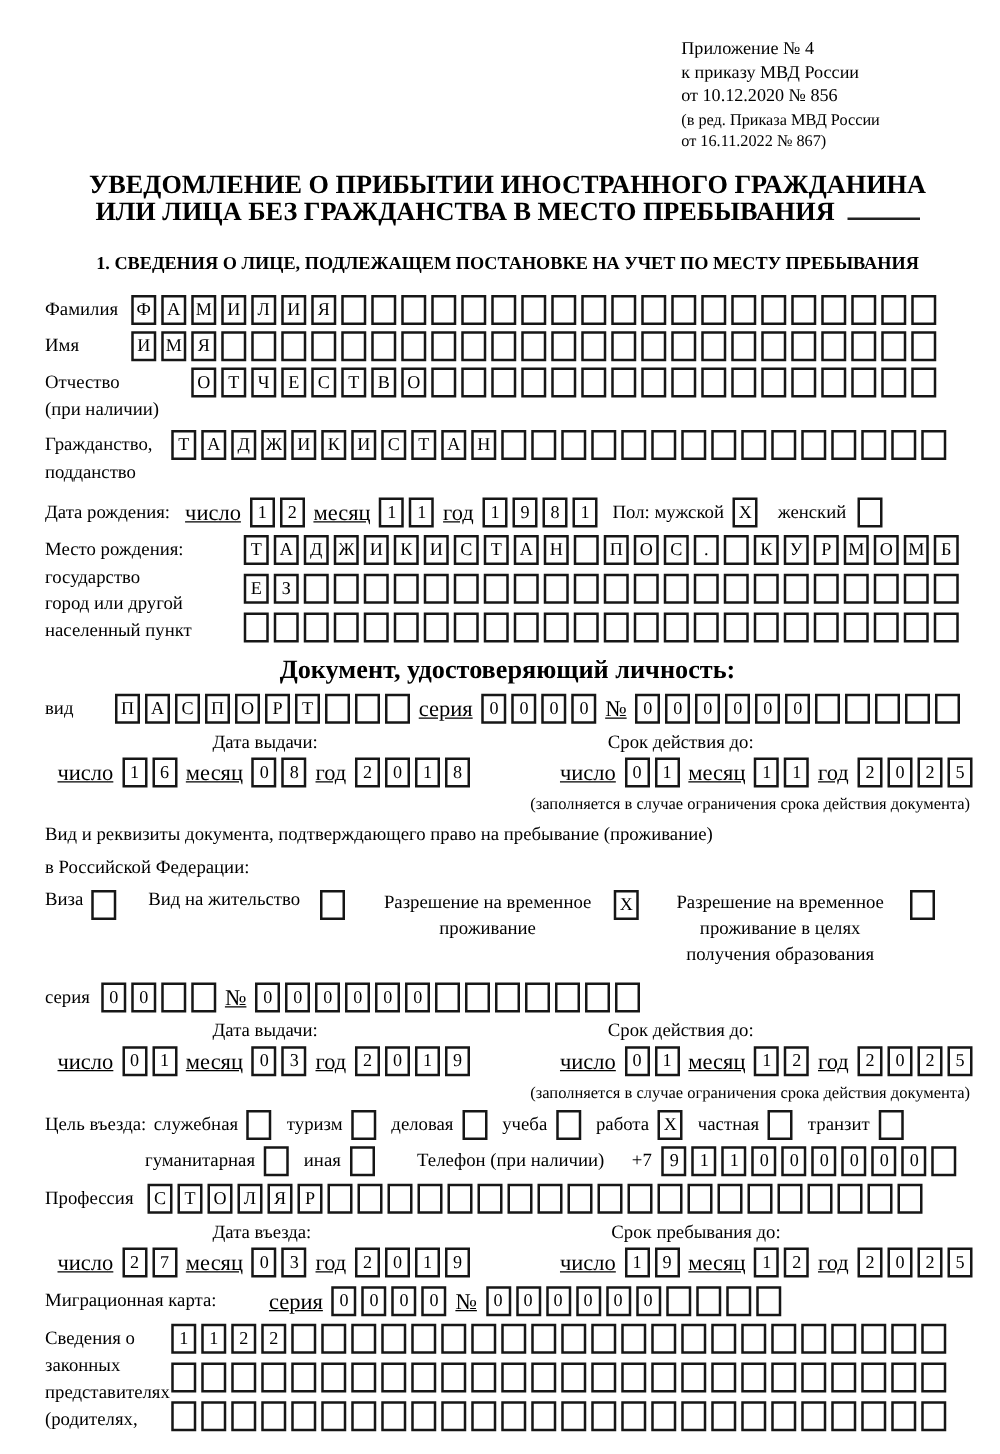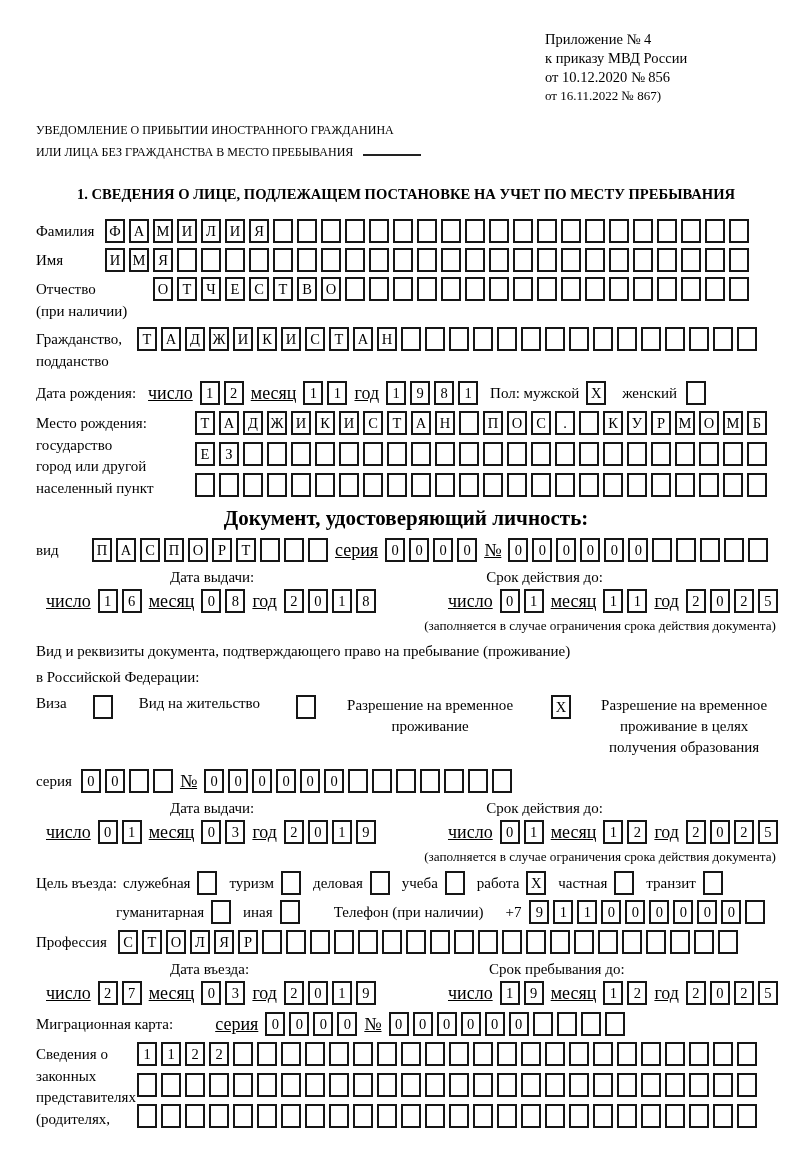--- a/index.html
+++ b/index.html
@@ -11,21 +11,21 @@
     overflow: hidden;
   }
   .page { padding: 30px 24px 10px 36px; width: 800px; }
 
   
   .appendix { margin-left: 509px; font-size: 14.5px; line-height: 19px; }
   .appendix .sub { font-size: 13px; line-height: 17px; }
   .appendix .sub:first-of-type { margin-top: 4px; }
   .forma { text-align: right; padding-right: 14px; font-weight: bold; font-size: 15.5px; margin-top: 16px; letter-spacing: .4px; }
 
-  .title { font-weight: normal; font-size: 12px; line-height: 22px; margin-top: 15px; }
+  .title { text-align: center; font-weight: bold; font-size: 21px; line-height: 22px; margin-top: 15px; }
   .uline { display: inline-block; width: 58px; border-bottom: 2px solid #222; margin-left: 10px; height: 14px; }
   .sec-head { text-align: center; font-weight: bold; font-size: 14.6px; margin-top: 23px; margin-bottom: 16px; }
 
   
   .cells { display: flex; gap: 4px; flex: none; }
   .cell {
     width: 20px; height: 24px; flex: none;
     border: 2px solid #161616; background: #fff;
     display: flex; align-items: center; justify-content: center;
     font-size: 14.5px; line-height: 1;
@@ -37,33 +37,34 @@
   .lblcol { font-size: 15px; flex: none; line-height: 21.5px; padding-top: 2px; }
 
   .dlbl { font-size: 18px; margin: 0 7px; flex: none; text-decoration: underline; }
   .dlbl.first { margin-left: 0; }
 
   .two-heads { display: flex; font-size: 15px; margin-top: 7px; margin-bottom: 3px; }
   .note { font-size: 13.2px; text-align: right; margin-top: 2px; margin-bottom: 4px; }
 
   .opt-label { font-size: 15px; flex: none; }
   .opt-cell { margin-left: 7px; margin-right: 12px; }
-  .chk-group { display: flex; align-items: flex-start; flex: none; gap: 20px; }
+  .chk-group { display: flex; align-items: flex-start; flex: none; }
   .chk-lines { text-align: center; font-size: 15px; line-height: 21px; }
   .rows-gap > .cells { margin-bottom: 7px; }
 </style>
 </head>
 <body>
 
 <div class="page">
 
   <div class="appendix">
     <div>Приложение № 4</div>
     <div>к приказу МВД России</div>
     <div>от 10.12.2020 № 856</div>
+    <div class="sub">(в ред. Приказа МВД России</div>
     <div class="sub">от 16.11.2022 № 867)</div>
   </div>
 
 
   <div class="title">
     <div>УВЕДОМЛЕНИЕ О ПРИБЫТИИ ИНОСТРАННОГО ГРАЖДАНИНА</div>
     <div>
       <span>ИЛИ ЛИЦА БЕЗ ГРАЖДАНСТВА В МЕСТО ПРЕБЫВАНИЯ</span><span class="uline"></span>
     </div>
   </div>

